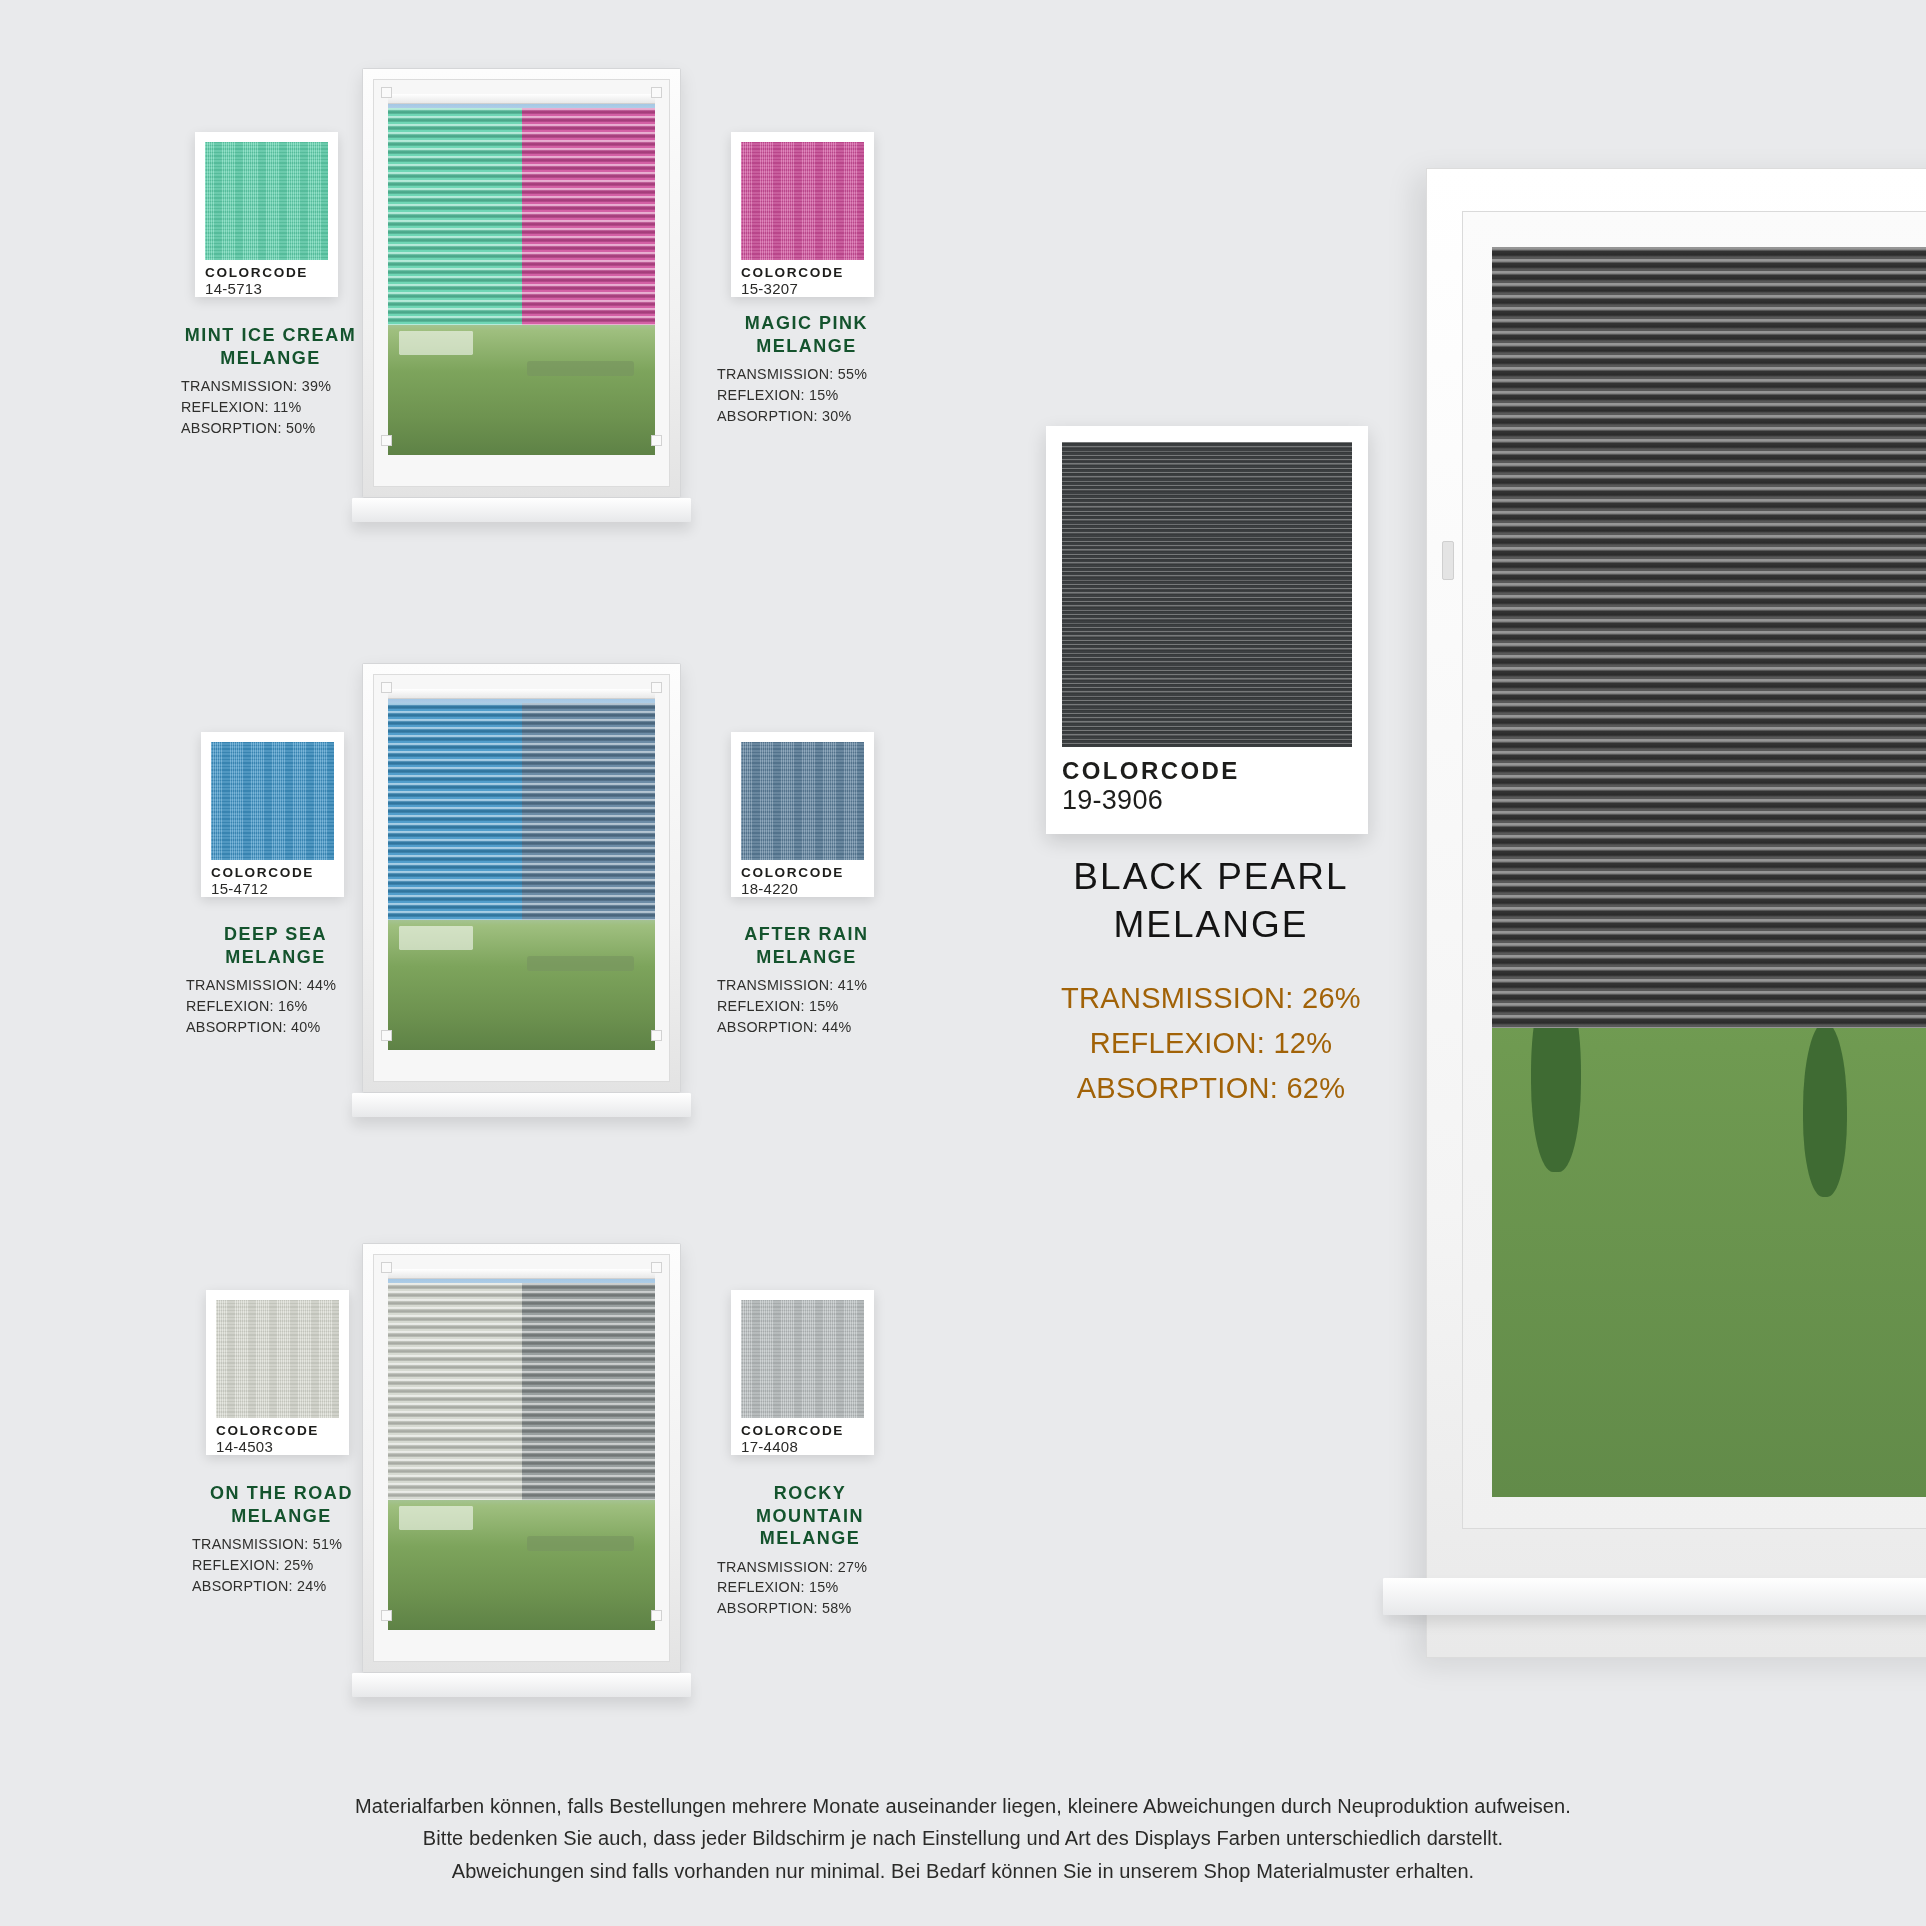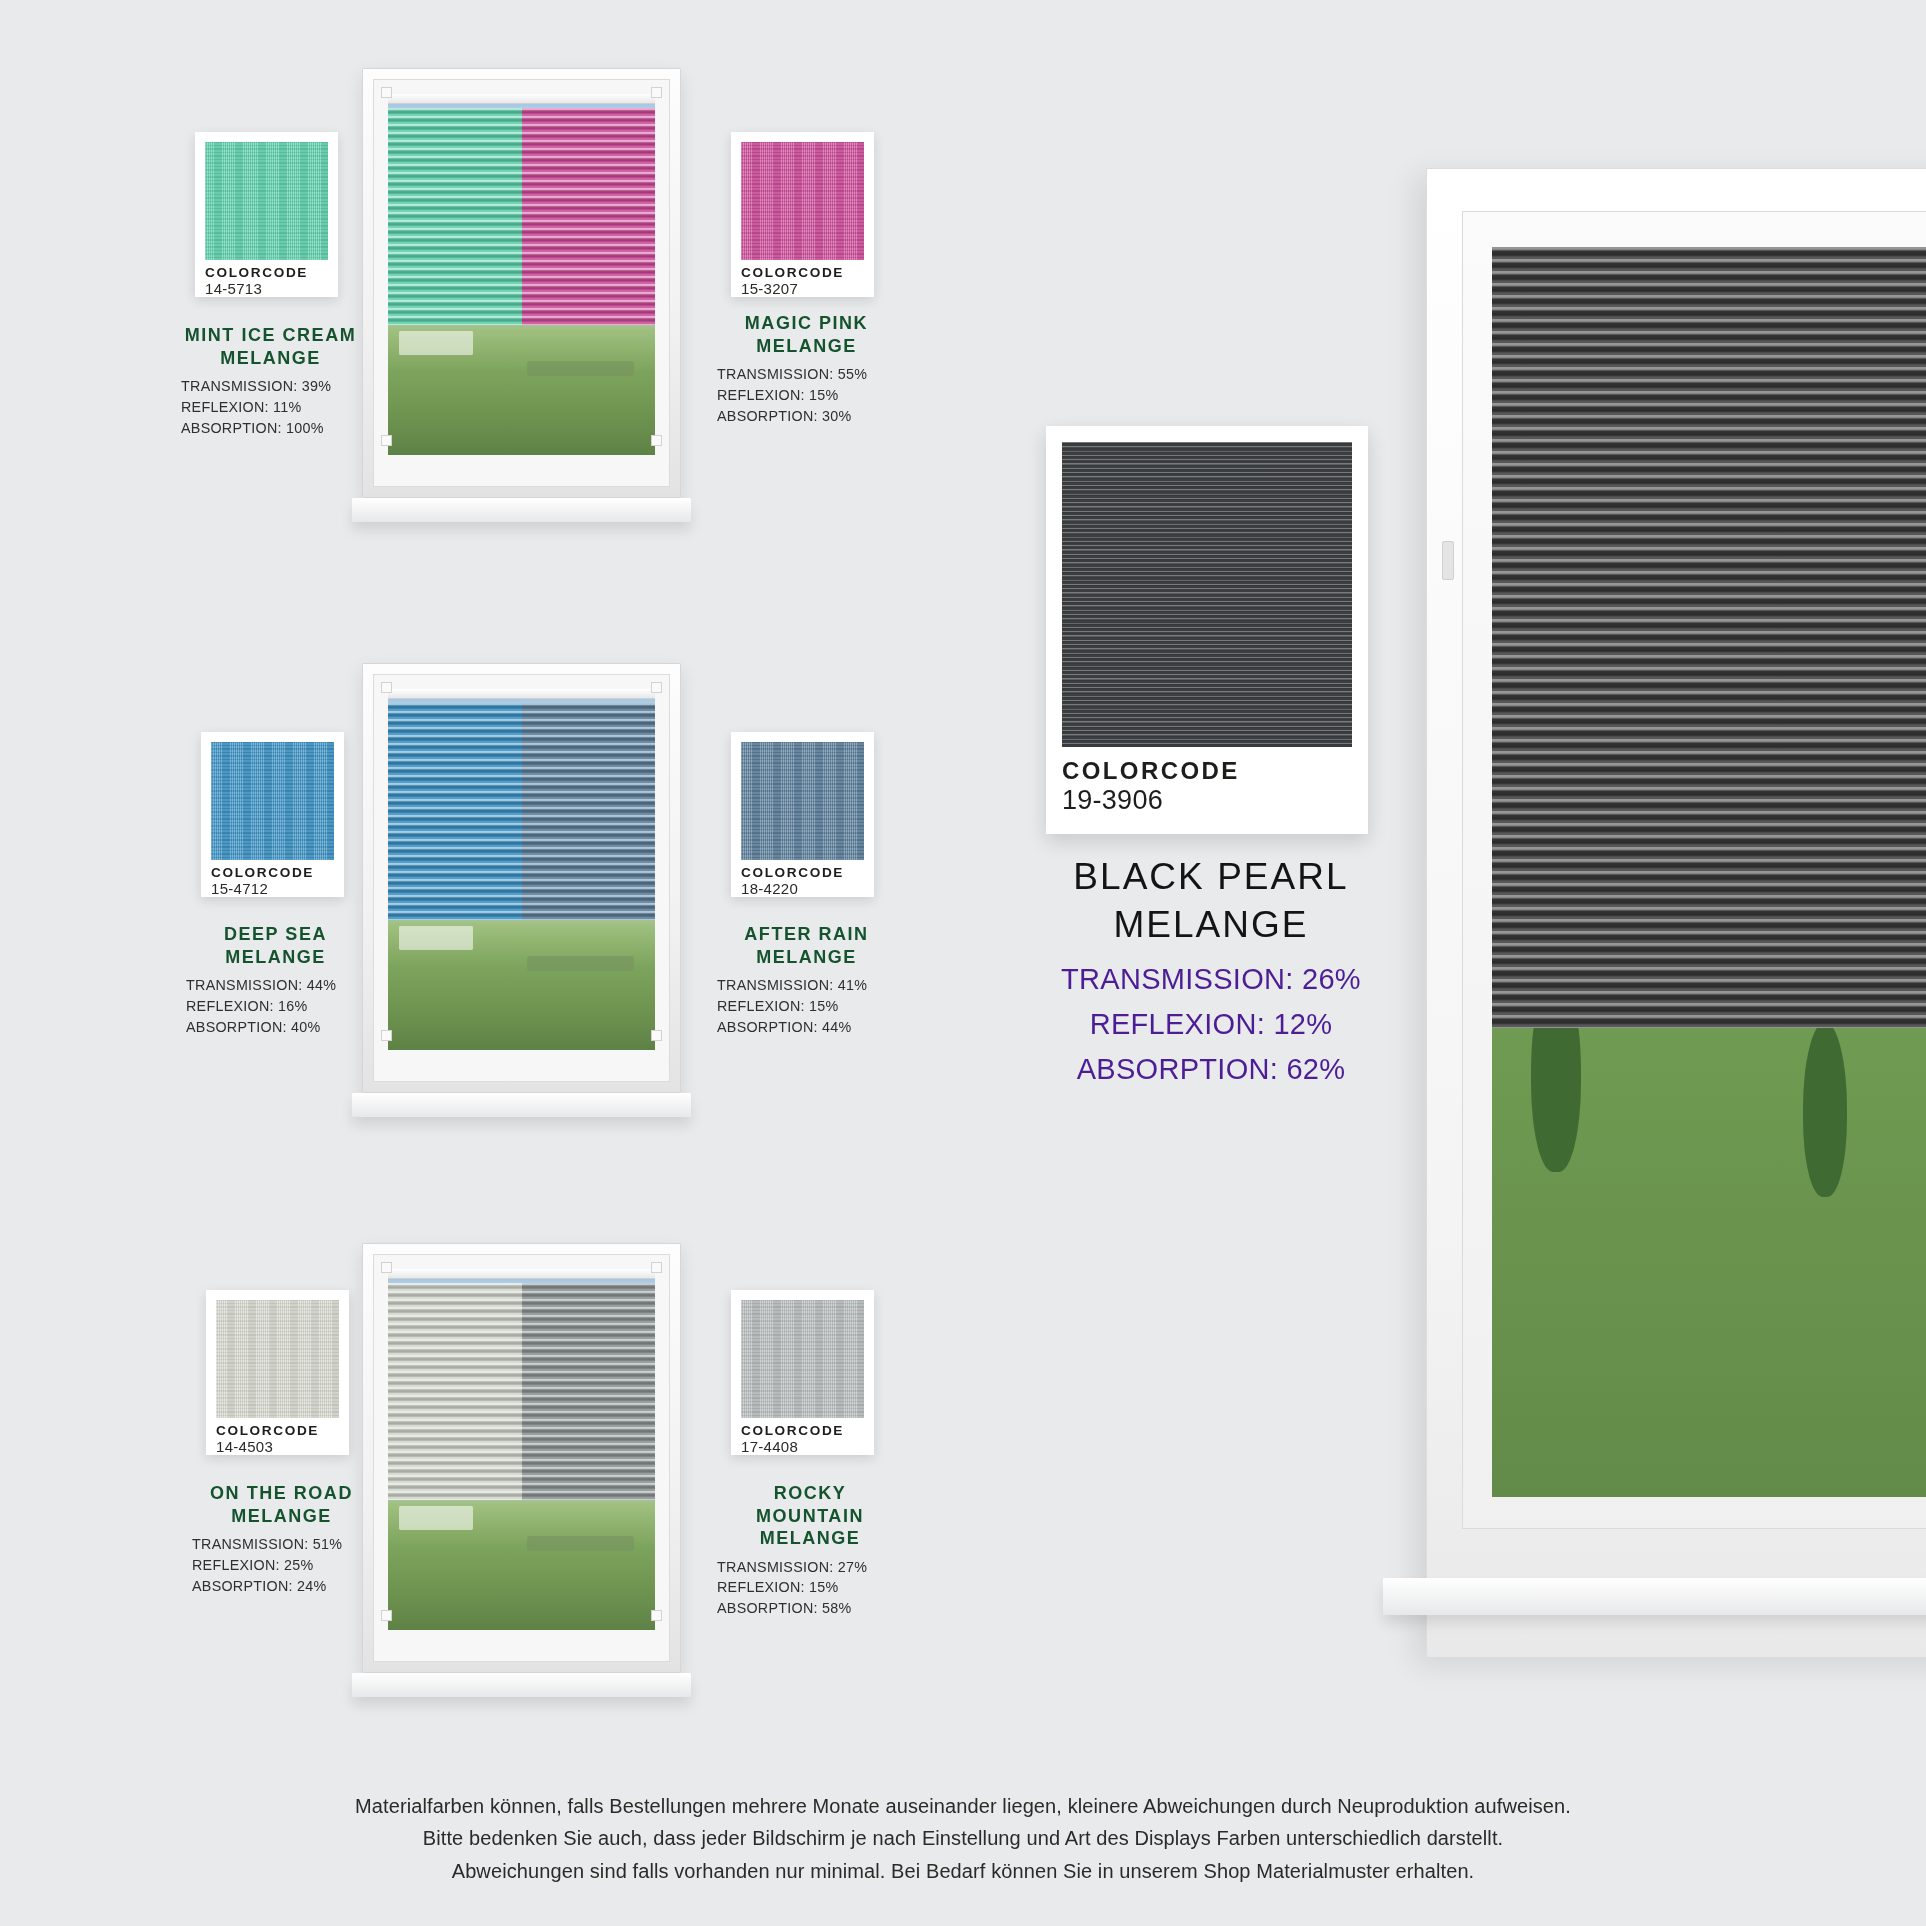--- a/index.html
+++ b/index.html
@@ -152,21 +152,21 @@
     position:absolute;
     background:#fff;
     padding: 16px 16px 10px 16px;
     box-shadow: 0 7.2px 18.6px rgba(0,0,0,0.14);
   }
   .hero-card .sw { width:100%; height:100%; position:relative; overflow:hidden; }
   .hero-cc-title { font-size:24px; font-weight:bold; letter-spacing:.1em; margin-top:10px;}
   .hero-cc-code { font-size:27px; letter-spacing:.01em; line-height:1.15; }
   .hero-info { position:absolute; text-align:center; }
   .hero-name { font-size:37px; font-weight:400; letter-spacing:.055em; line-height:1.3; color:#141414;}
-  .hero-specs { margin-top:8px; font-size:29px; letter-spacing:.01em; line-height:1.55; color:#4c1d95; text-align:center;}
+  .hero-specs { margin-top:27px; font-size:29px; letter-spacing:.01em; line-height:1.55; color:#a16207; text-align:center;}
 
   
   .bigwin { position:absolute; }
   .bigwin .outer {
     position:absolute; inset:0;
     background: linear-gradient(180deg,#ffffff 0%, #f4f4f4 70%, #e9e9e9 100%);
     border:0.7px solid #dcdcdc;
     box-shadow: -11.5px 7.2px 29px rgba(0,0,0,0.10);
   }
   .bigwin .inner {
@@ -255,21 +255,21 @@
     </div>
   </div>
   <div class="info left" style="left:181px; top:324px; width:179px;">
     <div class="name">
       <span>MINT ICE CREAM</span><br>
       <span>MELANGE</span>
     </div>
     <div class="specs">
       <div>TRANSMISSION: 39%</div>
       <div>REFLEXION: 11%</div>
-      <div>ABSORPTION: 100%</div>
+      <div>ABSORPTION: 50%</div>
     </div>
   </div>
 
   <div class="swatch-card" style="left:731px; top:132px; width:143px; height:165px;">
     <div class="sw" style="background:#cf4e9b; height:118px;">
       <div class="tex noise"></div>
     </div>
     <div class="label">
       <div class="cc-title">COLORCODE</div>
       <div class="cc-code">15-3207</div>

